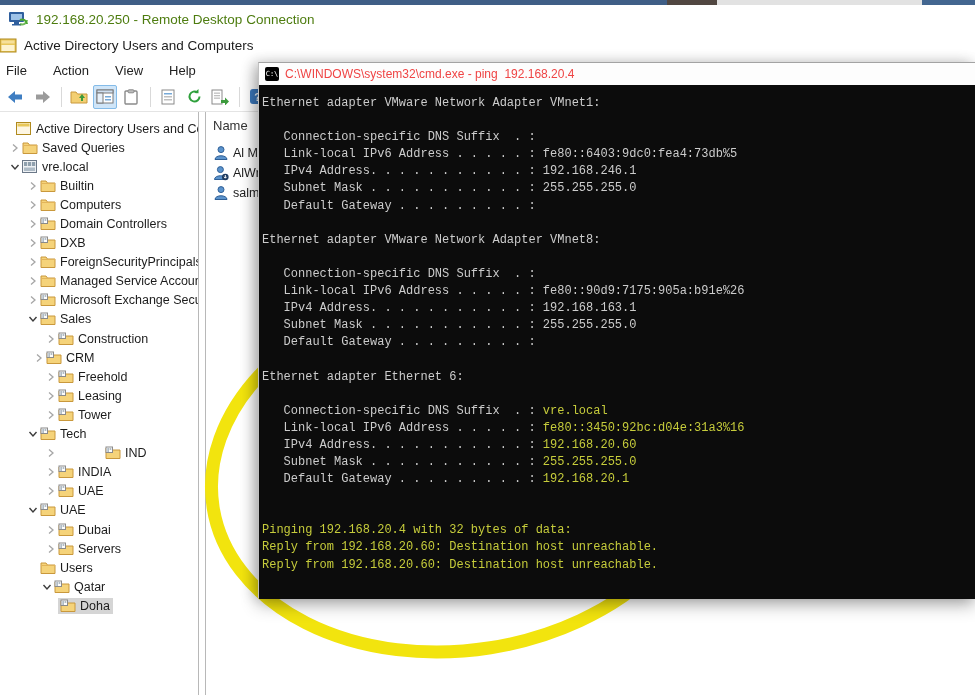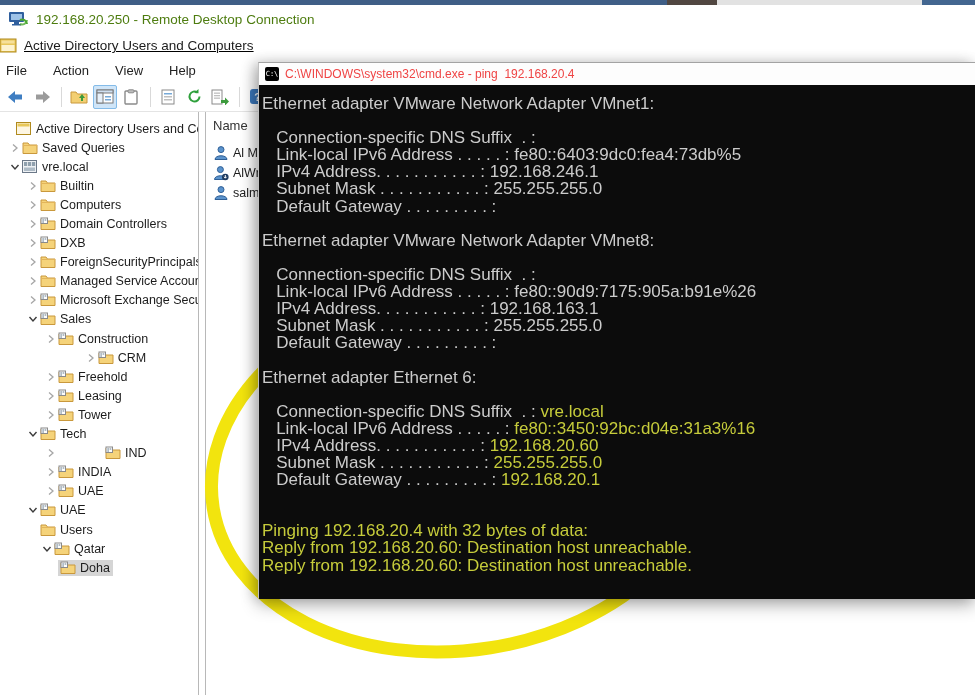--- a/index.html
+++ b/index.html
@@ -11,21 +11,21 @@
   #top-strip div { height:5px; }
 
   
   #rdp-bar { position:absolute; left:0; top:5px; width:975px; height:28px; background:#fff;
              display:flex; align-items:center; padding-left:8px; z-index:1; }
   #rdp-bar .rdp-ic { width:20px; height:17px; margin-right:8px; flex:0 0 auto; }
   #rdp-bar .rdp-title { color:#4d7c0f; font-size:13.5px; }
 
   
   #aduc-title { position:absolute; left:0; top:33px; width:975px; height:25px; background:#fff;
-                display:flex; align-items:center; z-index:1;text-decoration:underline; }
+                display:flex; align-items:center; z-index:1; }
   #aduc-title .ad-ic { width:17px; height:15px; margin-right:7px; flex:0 0 auto; }
   #aduc-title .ad-text { color:#1b1b1b; font-size:13.5px; }
 
   #menu-bar { position:absolute; left:0; top:58px; width:975px; height:24px; background:#fff;
               display:flex; align-items:center; z-index:1; }
   #menu-bar .menu-item { color:#222; font-size:13px; padding:3px 12px 3px 6px; margin-right:8px; cursor:default; }
 
   #toolbar { position:absolute; left:0; top:82px; width:975px; height:29px; background:#fff;
              display:flex; align-items:center; padding-left:4px; z-index:1; }
   .tb-btn { width:24px; height:24px; display:flex; align-items:center; justify-content:center;
@@ -58,21 +58,21 @@
   
   #cmd-window { position:absolute; left:258px; top:62px; width:717px; height:536px; z-index:10;
                 border-top:1px solid #a3a3a3; border-left:1px solid #c0c0c0;
                 box-shadow:-5px 0 12px rgba(0,0,0,.18), 0 7px 16px rgba(0,0,0,.30); }
   #cmd-titlebar { height:22px; background:#fdfdfd; display:flex; align-items:center; padding-left:6px; }
   #cmd-titlebar .cmd-ic { width:14px; height:14px; background:#000; border-radius:2px; margin-right:6px;
                           color:#fff; font-family:"DejaVu Sans Mono", monospace; font-size:7px;
                           display:flex; align-items:center; justify-content:center; flex:0 0 auto; }
   #cmd-titlebar .cmd-title { color:#ef4444; font-size:12px; white-space:pre; }
   #cmd-body { height:514px; background:#0c0c0c; padding:10px 0 0 3px; overflow:hidden; }
-  .cmd-line { font-family:Liberation Sans, sans-serif; font-size:17px; line-height:17.1px;
+  .cmd-line { font-family:Liberation Mono, monospace; font-size:12px; line-height:17.1px;
               white-space:pre; }
   .cmd-line .w { color:#cccccc; }
   .cmd-line .y { color:#c6cc3b; }
 </style>
 </head>
 <body>
 
 <div id="top-strip">
     <div style="width: 667px; background: rgb(63, 94, 134);"></div>
     <div style="width: 50px; background: rgb(81, 71, 65);"></div>
@@ -361,21 +361,21 @@
         <span class="tree-ic"><svg width="16" height="13" viewBox="0 0 16 13">
             <path d="M1 2 h5 l1.5 2 H15 v8.5 H1 z" fill="#f5d37a" stroke="#c9983c"></path>
             <rect x="1" y="1" width="6.5" height="5.5" fill="#fdfdfd" stroke="#8a8a8a"></rect>
             <rect x="2.3" y="2.3" width="1.7" height="1.4" fill="#8fa0ad"></rect>
             <rect x="4.6" y="2.3" width="1.7" height="1.4" fill="#8fa0ad"></rect>
             <rect x="2.3" y="4.3" width="1.7" height="1.4" fill="#8fa0ad"></rect>
           </svg></span>
         <span>Construction</span>
       </span>
     </div>
-    <div class="tree-row" style="padding-left: 32px; justify-content: center;">
+    <div class="tree-row" style="padding-left: 32px;">
       <span class="tree-exp">
         <svg width="10" height="10" viewBox="0 0 10 10">
           <path d="M3 1.5 L7 5 L3 8.5" stroke="#a6a6a6" stroke-width="1.3" fill="none"></path>
         </svg>
       </span>
       <span style="display: flex; align-items: center;">
         <span class="tree-ic"><svg width="16" height="13" viewBox="0 0 16 13">
             <path d="M1 2 h5 l1.5 2 H15 v8.5 H1 z" fill="#f5d37a" stroke="#c9983c"></path>
             <rect x="1" y="1" width="6.5" height="5.5" fill="#fdfdfd" stroke="#8a8a8a"></rect>
             <rect x="2.3" y="2.3" width="1.7" height="1.4" fill="#8fa0ad"></rect>
@@ -512,20 +512,54 @@
       </span>
       <span style="display: flex; align-items: center;">
         <span class="tree-ic"><svg width="16" height="13" viewBox="0 0 16 13">
             <path d="M1 2 h5 l1.5 2 H15 v8.5 H1 z" fill="#f5d37a" stroke="#c9983c"></path>
             <rect x="1" y="1" width="6.5" height="5.5" fill="#fdfdfd" stroke="#8a8a8a"></rect>
             <rect x="2.3" y="2.3" width="1.7" height="1.4" fill="#8fa0ad"></rect>
             <rect x="4.6" y="2.3" width="1.7" height="1.4" fill="#8fa0ad"></rect>
             <rect x="2.3" y="4.3" width="1.7" height="1.4" fill="#8fa0ad"></rect>
           </svg></span>
         <span>UAE</span>
+      </span>
+    </div>
+    <div class="tree-row" style="padding-left: 44px;">
+      <span class="tree-exp">
+        <svg width="10" height="10" viewBox="0 0 10 10">
+          <path d="M3 1.5 L7 5 L3 8.5" stroke="#a6a6a6" stroke-width="1.3" fill="none"></path>
+        </svg>
+      </span>
+      <span style="display: flex; align-items: center;">
+        <span class="tree-ic"><svg width="16" height="13" viewBox="0 0 16 13">
+            <path d="M1 2 h5 l1.5 2 H15 v8.5 H1 z" fill="#f5d37a" stroke="#c9983c"></path>
+            <rect x="1" y="1" width="6.5" height="5.5" fill="#fdfdfd" stroke="#8a8a8a"></rect>
+            <rect x="2.3" y="2.3" width="1.7" height="1.4" fill="#8fa0ad"></rect>
+            <rect x="4.6" y="2.3" width="1.7" height="1.4" fill="#8fa0ad"></rect>
+            <rect x="2.3" y="4.3" width="1.7" height="1.4" fill="#8fa0ad"></rect>
+          </svg></span>
+        <span>Dubai</span>
+      </span>
+    </div>
+    <div class="tree-row" style="padding-left: 44px;">
+      <span class="tree-exp">
+        <svg width="10" height="10" viewBox="0 0 10 10">
+          <path d="M3 1.5 L7 5 L3 8.5" stroke="#a6a6a6" stroke-width="1.3" fill="none"></path>
+        </svg>
+      </span>
+      <span style="display: flex; align-items: center;">
+        <span class="tree-ic"><svg width="16" height="13" viewBox="0 0 16 13">
+            <path d="M1 2 h5 l1.5 2 H15 v8.5 H1 z" fill="#f5d37a" stroke="#c9983c"></path>
+            <rect x="1" y="1" width="6.5" height="5.5" fill="#fdfdfd" stroke="#8a8a8a"></rect>
+            <rect x="2.3" y="2.3" width="1.7" height="1.4" fill="#8fa0ad"></rect>
+            <rect x="4.6" y="2.3" width="1.7" height="1.4" fill="#8fa0ad"></rect>
+            <rect x="2.3" y="4.3" width="1.7" height="1.4" fill="#8fa0ad"></rect>
+          </svg></span>
+        <span>Servers</span>
       </span>
     </div>
     <div class="tree-row" style="padding-left: 26px;">
       <span class="tree-exp"></span>
       <span style="display: flex; align-items: center;">
         <span class="tree-ic"><svg width="16" height="13" viewBox="0 0 16 13">
             <path d="M1 2 h5 l1.5 2 H15 v8.5 H1 z" fill="#f5d37a" stroke="#c9983c"></path>
             <path d="M1 4.5 H15" stroke="#e2b45a"></path>
           </svg></span>
         <span>Users</span>

